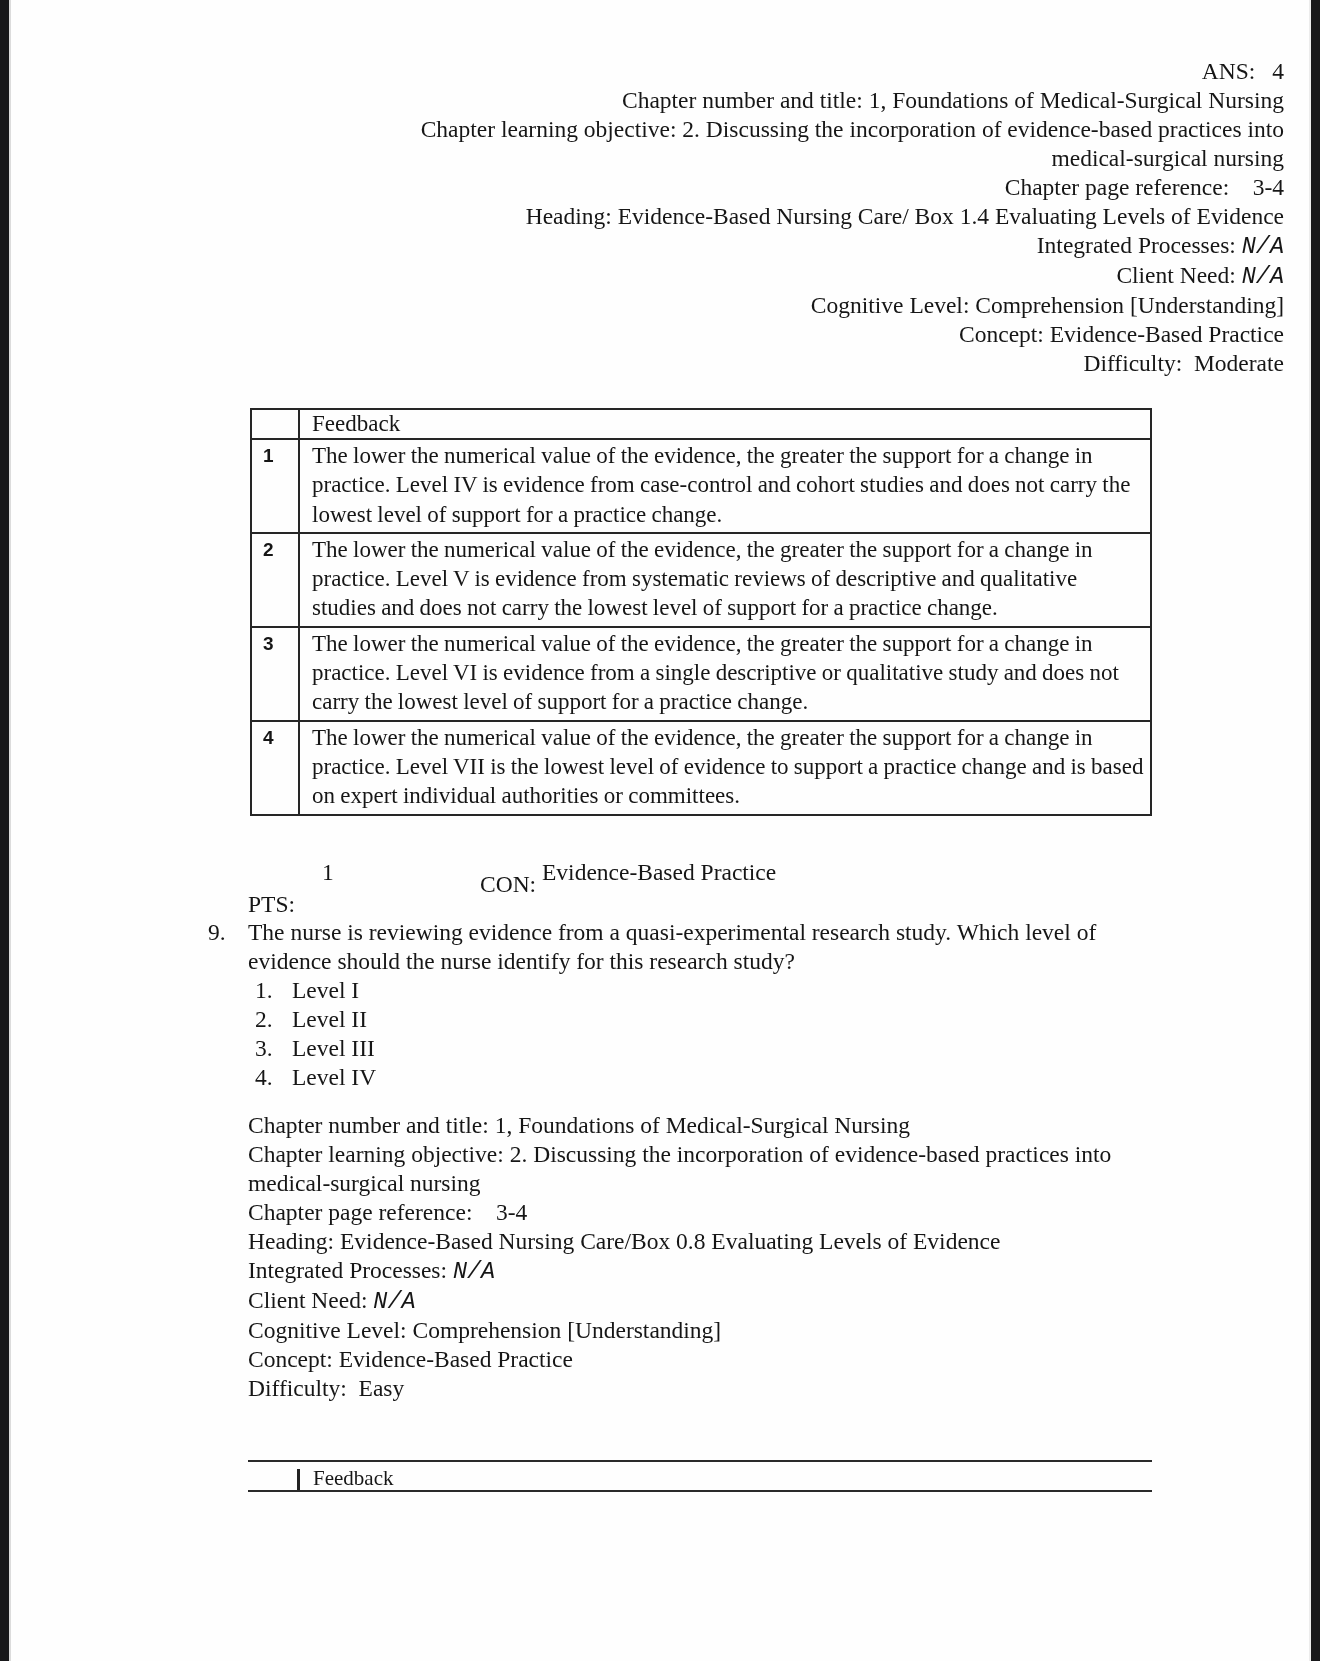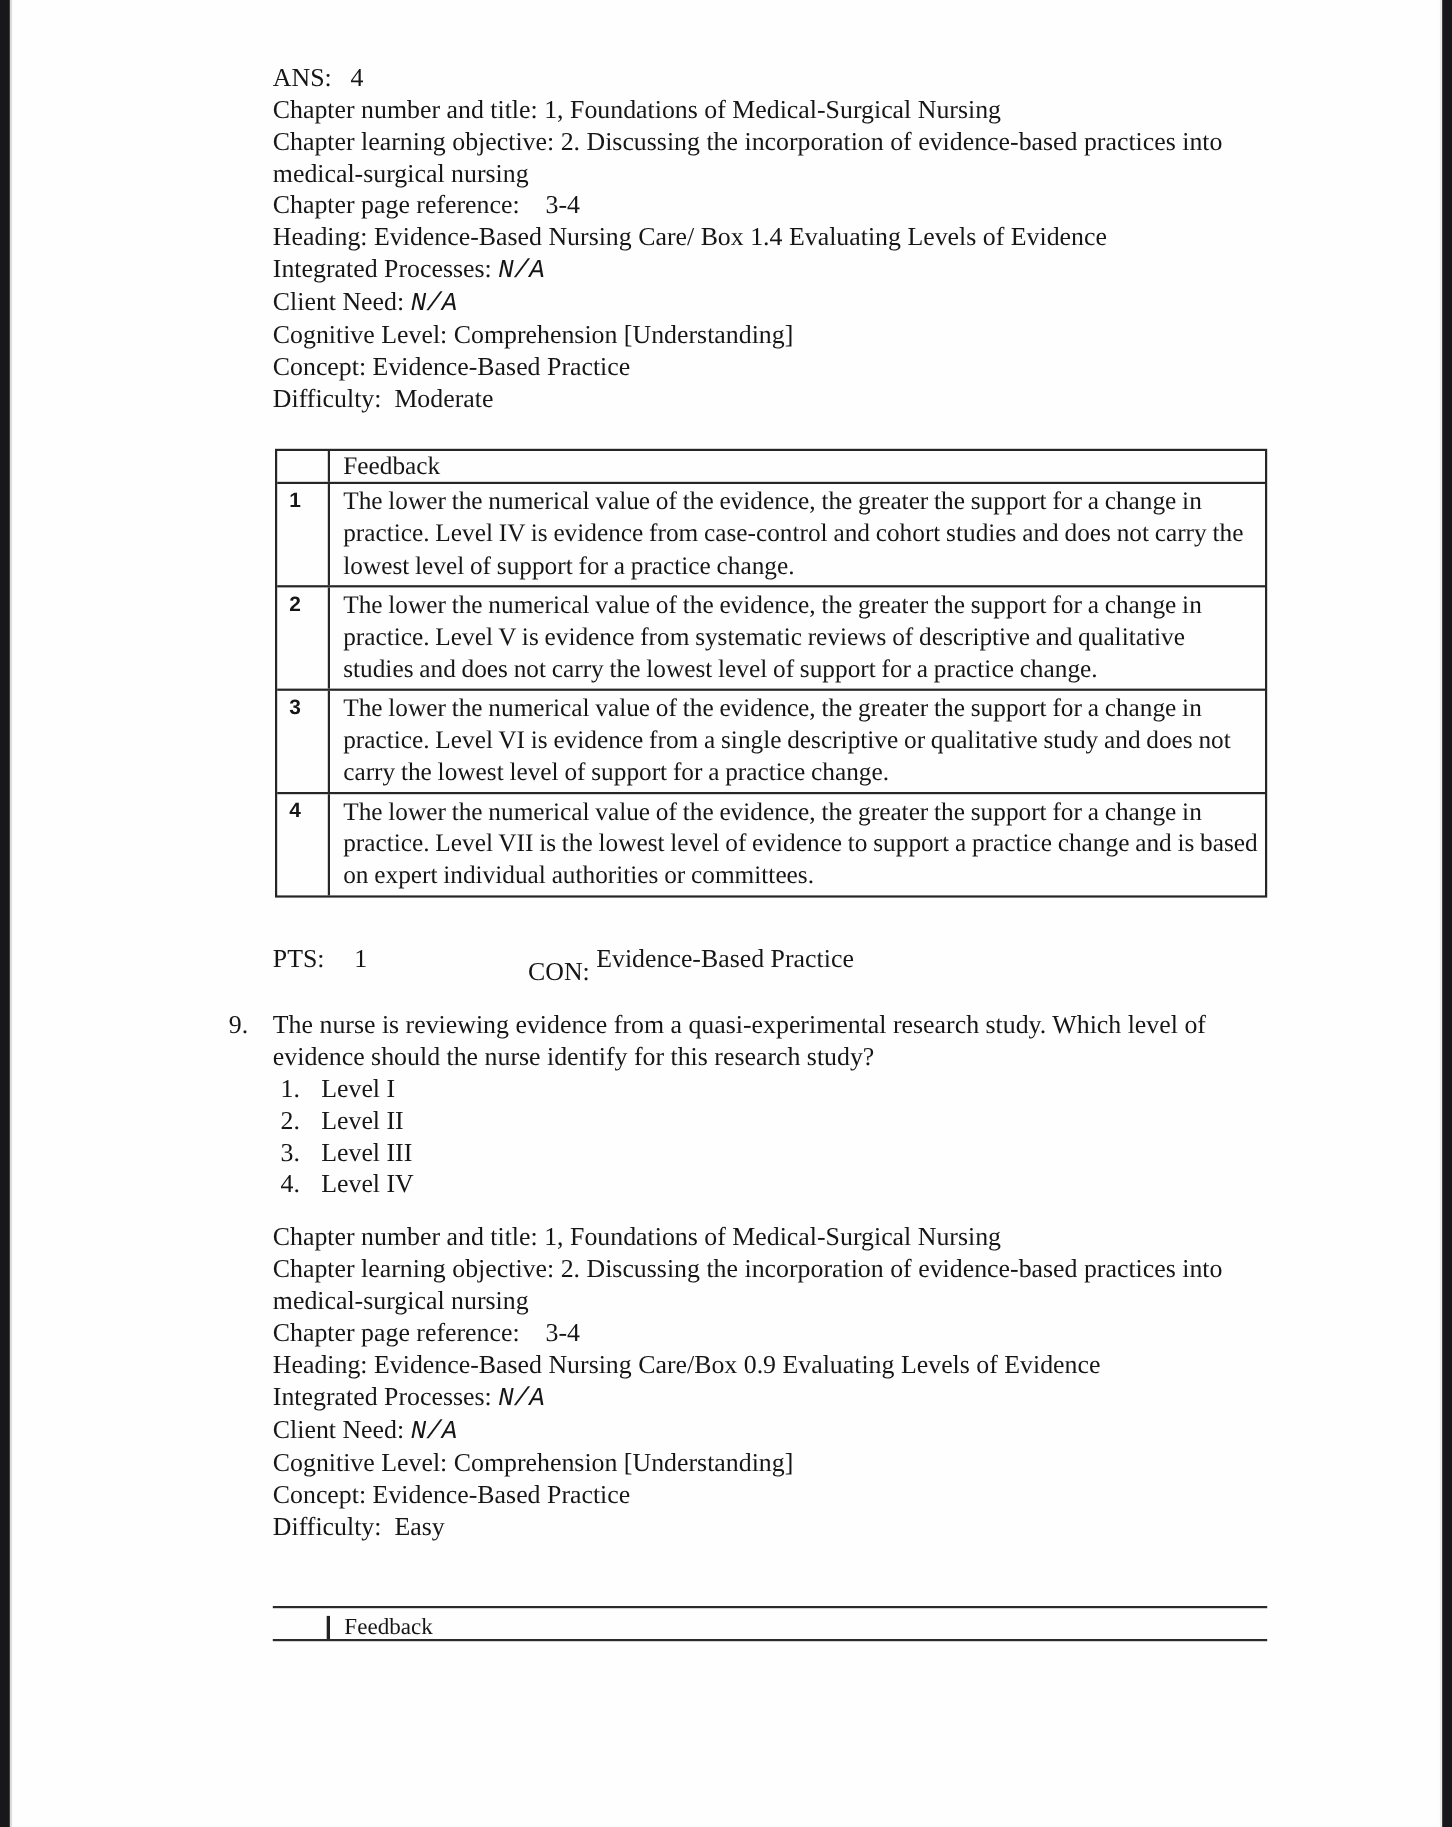--- a/index.html
+++ b/index.html
@@ -11,42 +11,42 @@
   .bar { position:absolute; top:0; bottom:0; background:#18181a; }
   .bar.left  { left:0;  width:9px; }
   .bar.right { right:0; width:9px; }
   .edge { position:absolute; top:0; bottom:0; width:2px; background:#dcdcdc; }
   .edge.left  { left:9px; }
   .edge.right { right:9px; background:#ececec; }
 
   .textline { white-space:pre-wrap; line-height:29px; font-size:23.5px; }
 
   .meta-block { position:absolute; width:1020px; }
-  #answer1 { left:248px; top:57px; }
+  #answer1 { left:264px; top:57px;text-align:right; }
   #answer2 { left:248px; top:1111px; }
   .ans-gap { margin-left:17px; }
   .na { font-family:Liberation Mono, monospace; font-style:italic; }
 
   .ftable {
     position:absolute; left:250px; top:408px; width:902px;
     border:2px solid #262626; box-sizing:border-box;
   }
   .frow { display:flex; border-top:2px solid #262626; }
   .frow.head { border-top:none; }
   .fnum {
     flex:0 0 48px; border-right:2px solid #262626; box-sizing:border-box;
     font-family:"Liberation Sans","DejaVu Sans",sans-serif; font-weight:700;
     font-size:19px; padding:5px 0 0 11px;
   }
   .ftext { flex:1; font-size:23px; line-height:29.3px; padding:1px 4px 3px 12px; word-spacing:-0.5px; }
   .frow.head .ftext { line-height:27px; padding-top:0; padding-bottom:1px; }
 
   .pts-line { position:absolute; left:248px; top:858px; height:29px; font-size:23.5px; line-height:29px; width:700px; }
   .pts-line span { position:absolute; top:0; }
-  .pts-label { left:0; }
+  .pts-label { left:0;margin-top:32px; }
   .pts-value { left:74px; }
   .con-label { left:232px;margin-top:12px; }
   .con-value { left:294px;text-align:center; }
 
   .question { position:absolute; left:208px; top:918px; width:912px; font-size:23.5px; line-height:29px; }
   .q-body { position:relative; padding-left:40px; }
   .q-num { position:absolute; left:0; top:0; }
   .option { position:relative; padding-left:84px; }
   .opt-num { position:absolute; left:47px; top:0; }
 
@@ -133,21 +133,21 @@
       <span class="opt-num">4.</span>
       <span>Level IV</span>
     </div>
   </div>
 
   <div class="meta-block" id="answer2">
     <div class="textline">Chapter number and title: 1, Foundations of Medical-Surgical Nursing</div>
     <div class="textline">Chapter learning objective: 2. Discussing the incorporation of evidence-based practices into</div>
     <div class="textline">medical-surgical nursing</div>
     <div class="textline">Chapter page reference:    3-4</div>
-    <div class="textline">Heading: Evidence-Based Nursing Care/Box 0.9 Evaluating Levels of Evidence</div>
+    <div class="textline">Heading: Evidence-Based Nursing Care/Box 0.8 Evaluating Levels of Evidence</div>
     <div class="textline"><span>Integrated Processes: </span><span class="na">N/A</span></div>
     <div class="textline"><span>Client Need: </span><span class="na">N/A</span></div>
     <div class="textline">Cognitive Level: Comprehension [Understanding]</div>
     <div class="textline">Concept: Evidence-Based Practice</div>
     <div class="textline">Difficulty:  Easy</div>
   </div>
 
   <div class="ftable2">
     <div class="f2num"></div>
     <div class="f2text">Feedback</div>

